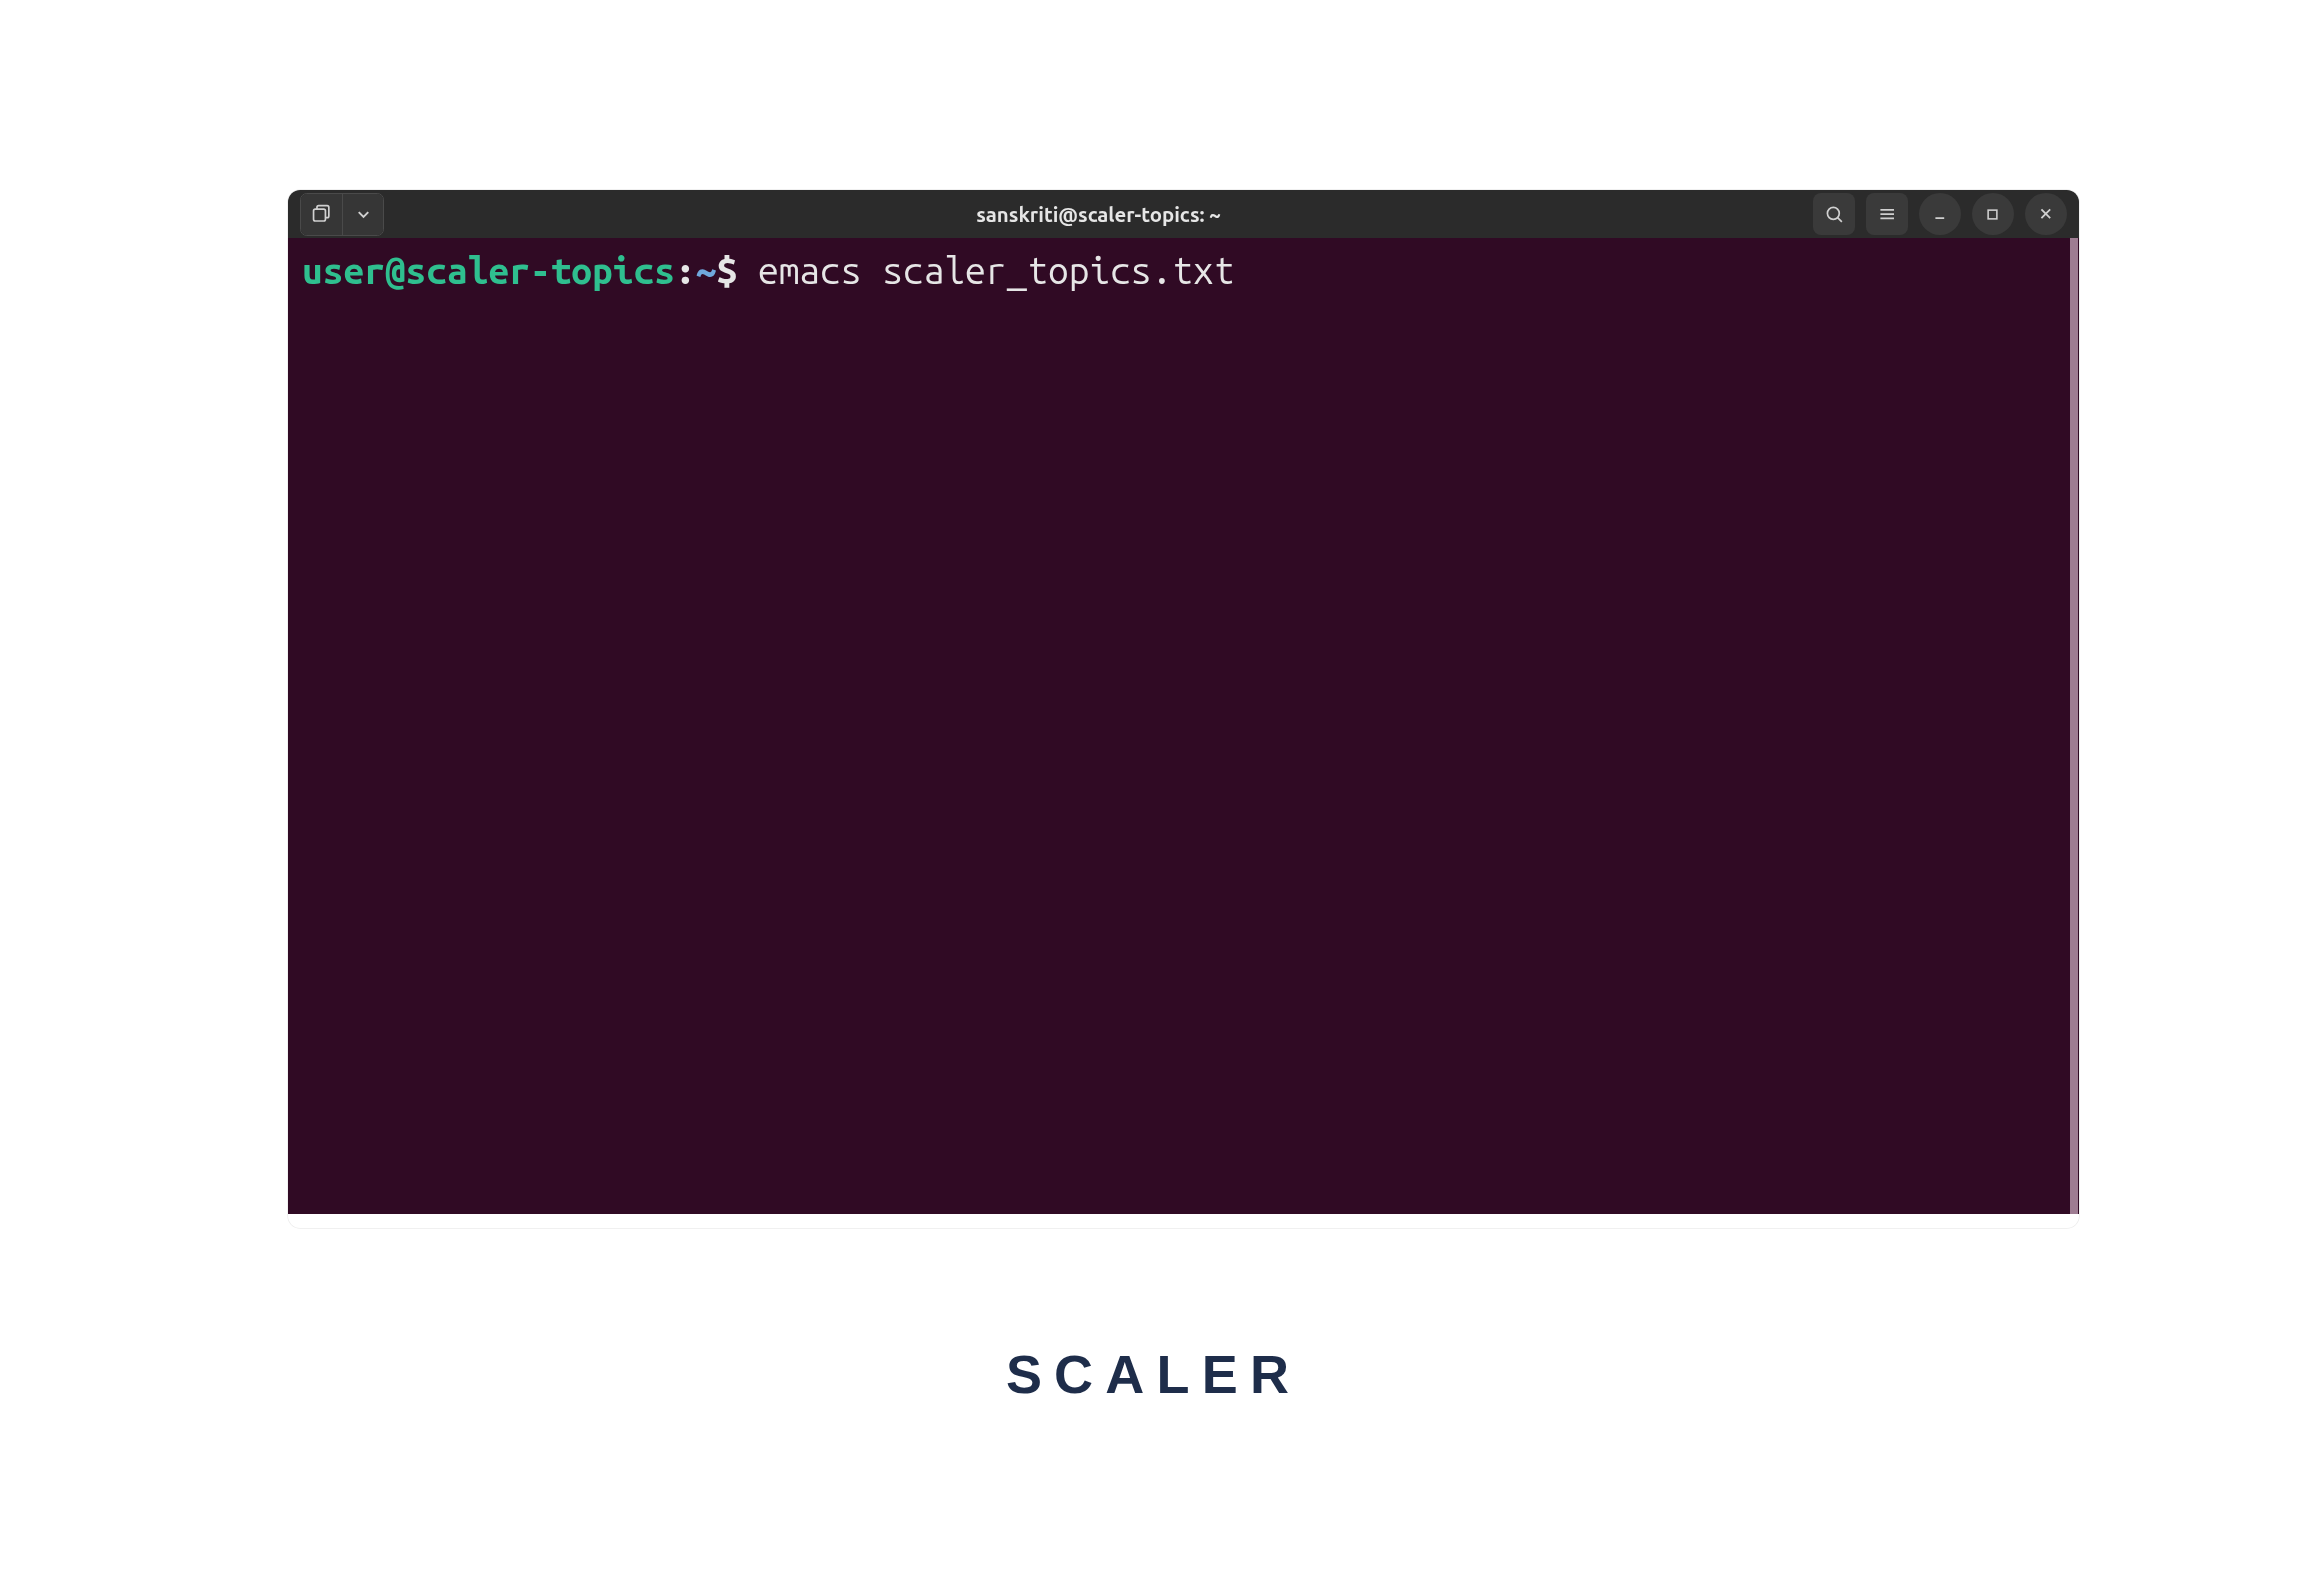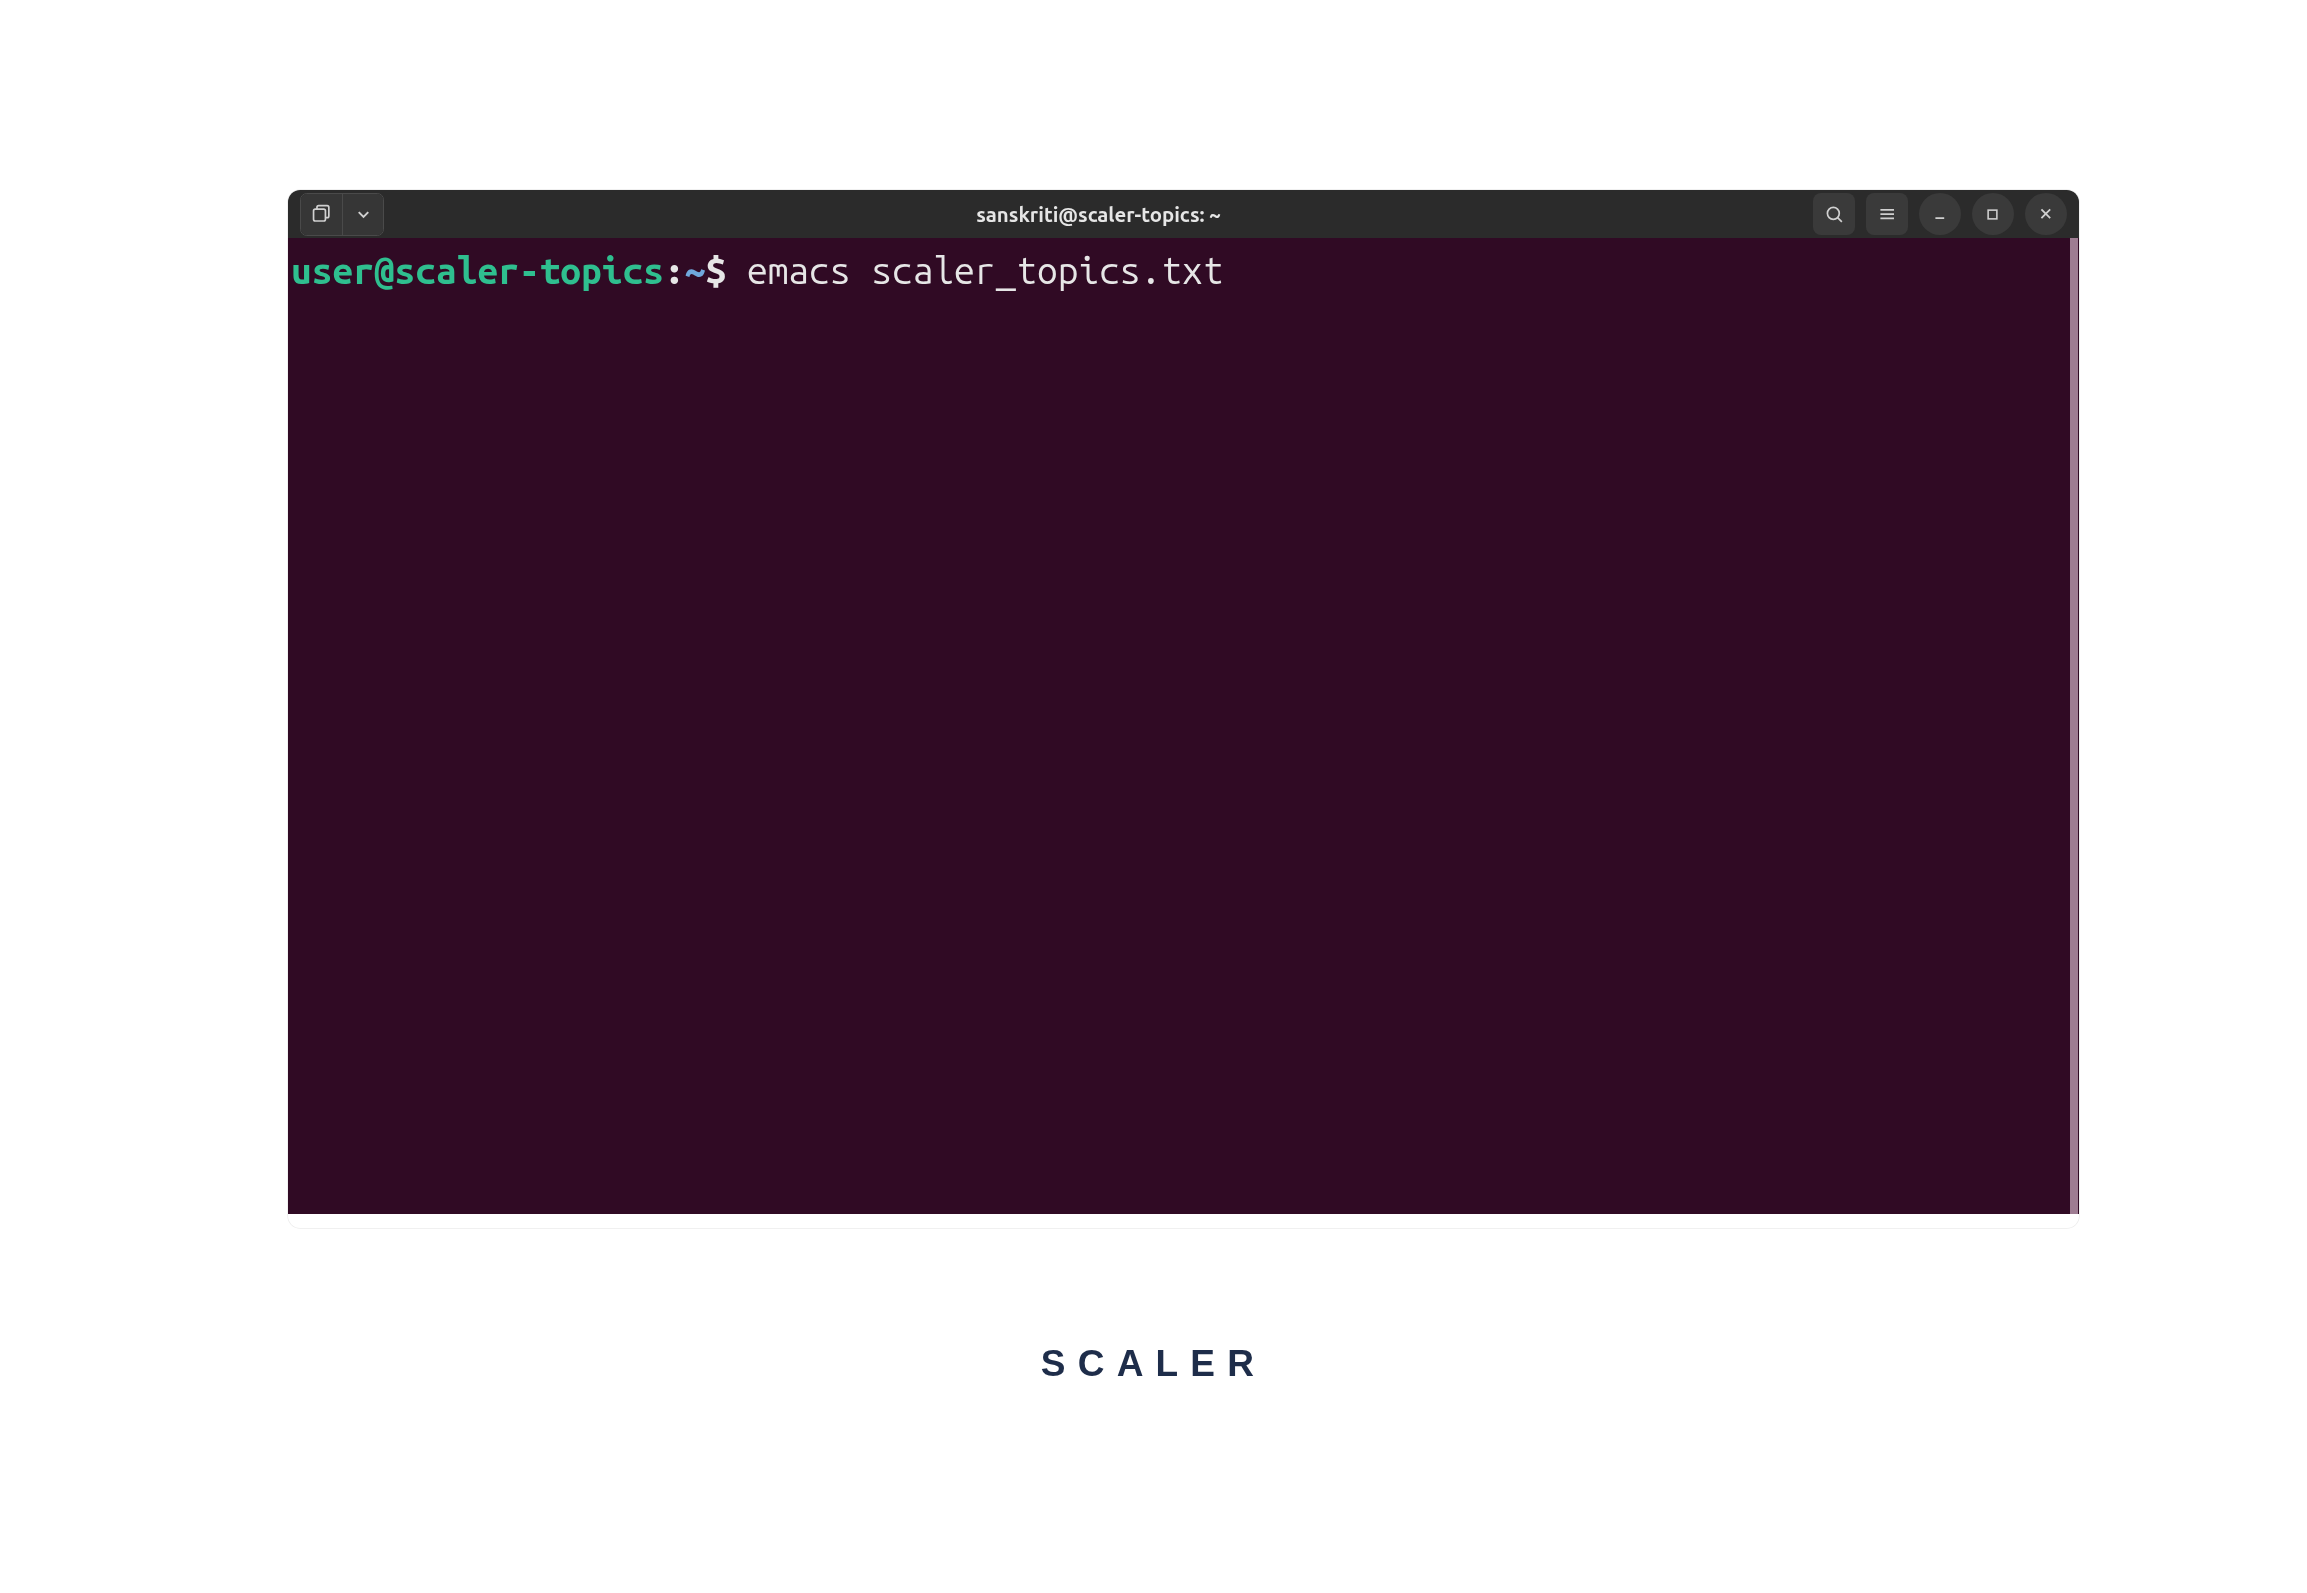--- a/index.html
+++ b/index.html
@@ -86,39 +86,39 @@
     .scrollbar {
       position: absolute;
       right: 1.4px;
       top: 0;
       width: 8.1px;
       height: 100%;
       background: #9e7c92;
     }
     .prompt-line {
       white-space: pre;
-      padding-left: 3px;
+      padding-left: 14px;
     }
     .user-host { color: #2fbf8f; font-weight: bold; }
     .colon { color: #e6e6e6; font-weight: bold; }
     .path { color: #6fa8dc; font-weight: bold; }
     .dollar { color: #e6e6e6; font-weight: bold; }
     .cmd { color: #e6e6e6; }
     .logo-wrap {
       position: absolute;
       left: 50%;
       top: 1343px;
       transform: translateX(-50%);
       text-align: center;
     }
     .logo-scaler {
       font-family: "Arial Black", sans-serif;
       font-weight: 900;
       letter-spacing: 12.2px;
-      font-size: 37px;
+      font-size: 54px;
       color: #1e2d4a;
     }
     .logo-topics {
       font-family: "Brush Script MT", cursive;
       font-size: 81px;
       color: #e6336f;
       margin-top: -17.6px;
       letter-spacing: 1.4px;
     }
     svg { display: block; }

